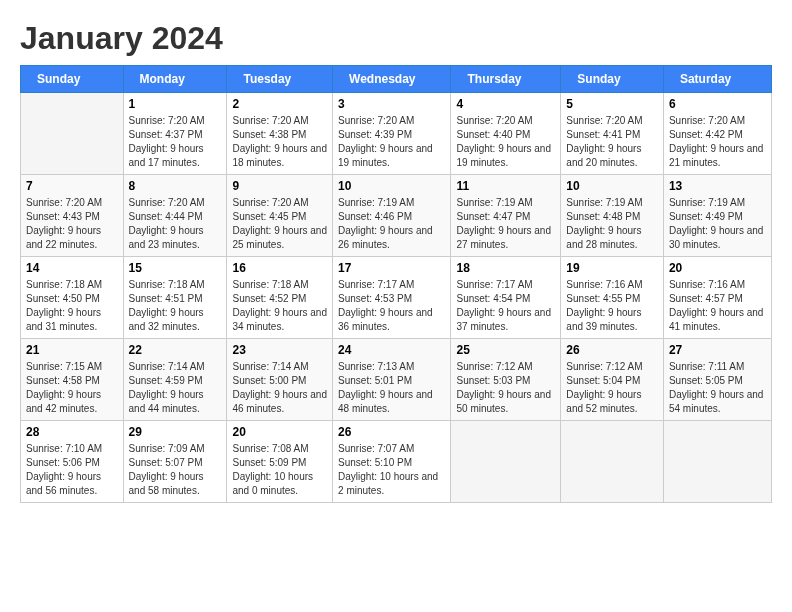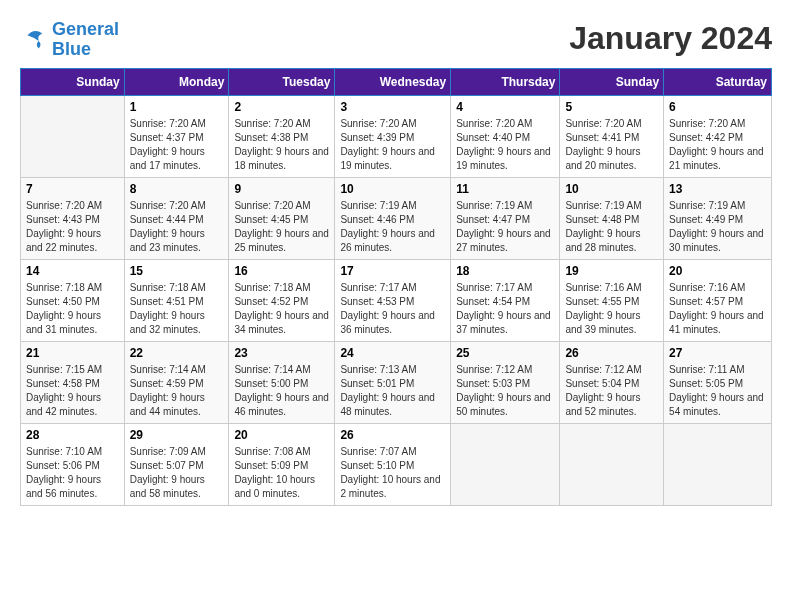--- a/index.html
+++ b/index.html
@@ -45,24 +45,24 @@
     .location {
       font-size: 14px;
       color: #555;
     }
     table {
       width: 100%;
       border-collapse: collapse;
       font-size: 11px;
     }
     thead tr th {
-      background-color: #4c1d95;
+      background-color: #3b82f6;
       color: #fff;
-      padding: 6px 4px;
-      text-align: right;
+      padding: 6px 16px;
+      text-align: left;
       font-size: 12px;
       font-weight: bold;
       border: 1px solid #2a7fc9;
     }
     tbody tr td {
       border: 1px solid #ccc;
       padding: 4px 5px;
       vertical-align: top;
       height: 80px;
       background: #fff;
@@ -81,34 +81,20 @@
       line-height: 1.4;
     }
     td.empty {
       background: #f5f5f5;
     }
   </style>
 </head>
 <body>
 
 <div class="header">
-  <div class="logo">
-    <svg class="logo-bird" viewBox="0 0 30 30">
-      <path d="M8 10 Q15 2 24 8 Q18 10 20 16 Q14 12 8 10Z" fill="#2a7fc9"></path>
-      <path d="M20 16 Q24 20 20 24 Q16 20 20 16Z" fill="#2a7fc9"></path>
-    </svg>
-    <div>
-      <div class="logo-text">
-        <span>General</span>
-      </div>
-      <div class="logo-text">
-        <span style="color:#2a7fc9">Blue</span>
-      </div>
-    </div>
-  </div>
   <div class="title-section">
     <div class="month-title">January 2024</div>
   </div>
 </div>
 
 <table>
   <thead>
     <tr id="header-row">
         <th>Sunday</th>
         <th>Monday</th>

